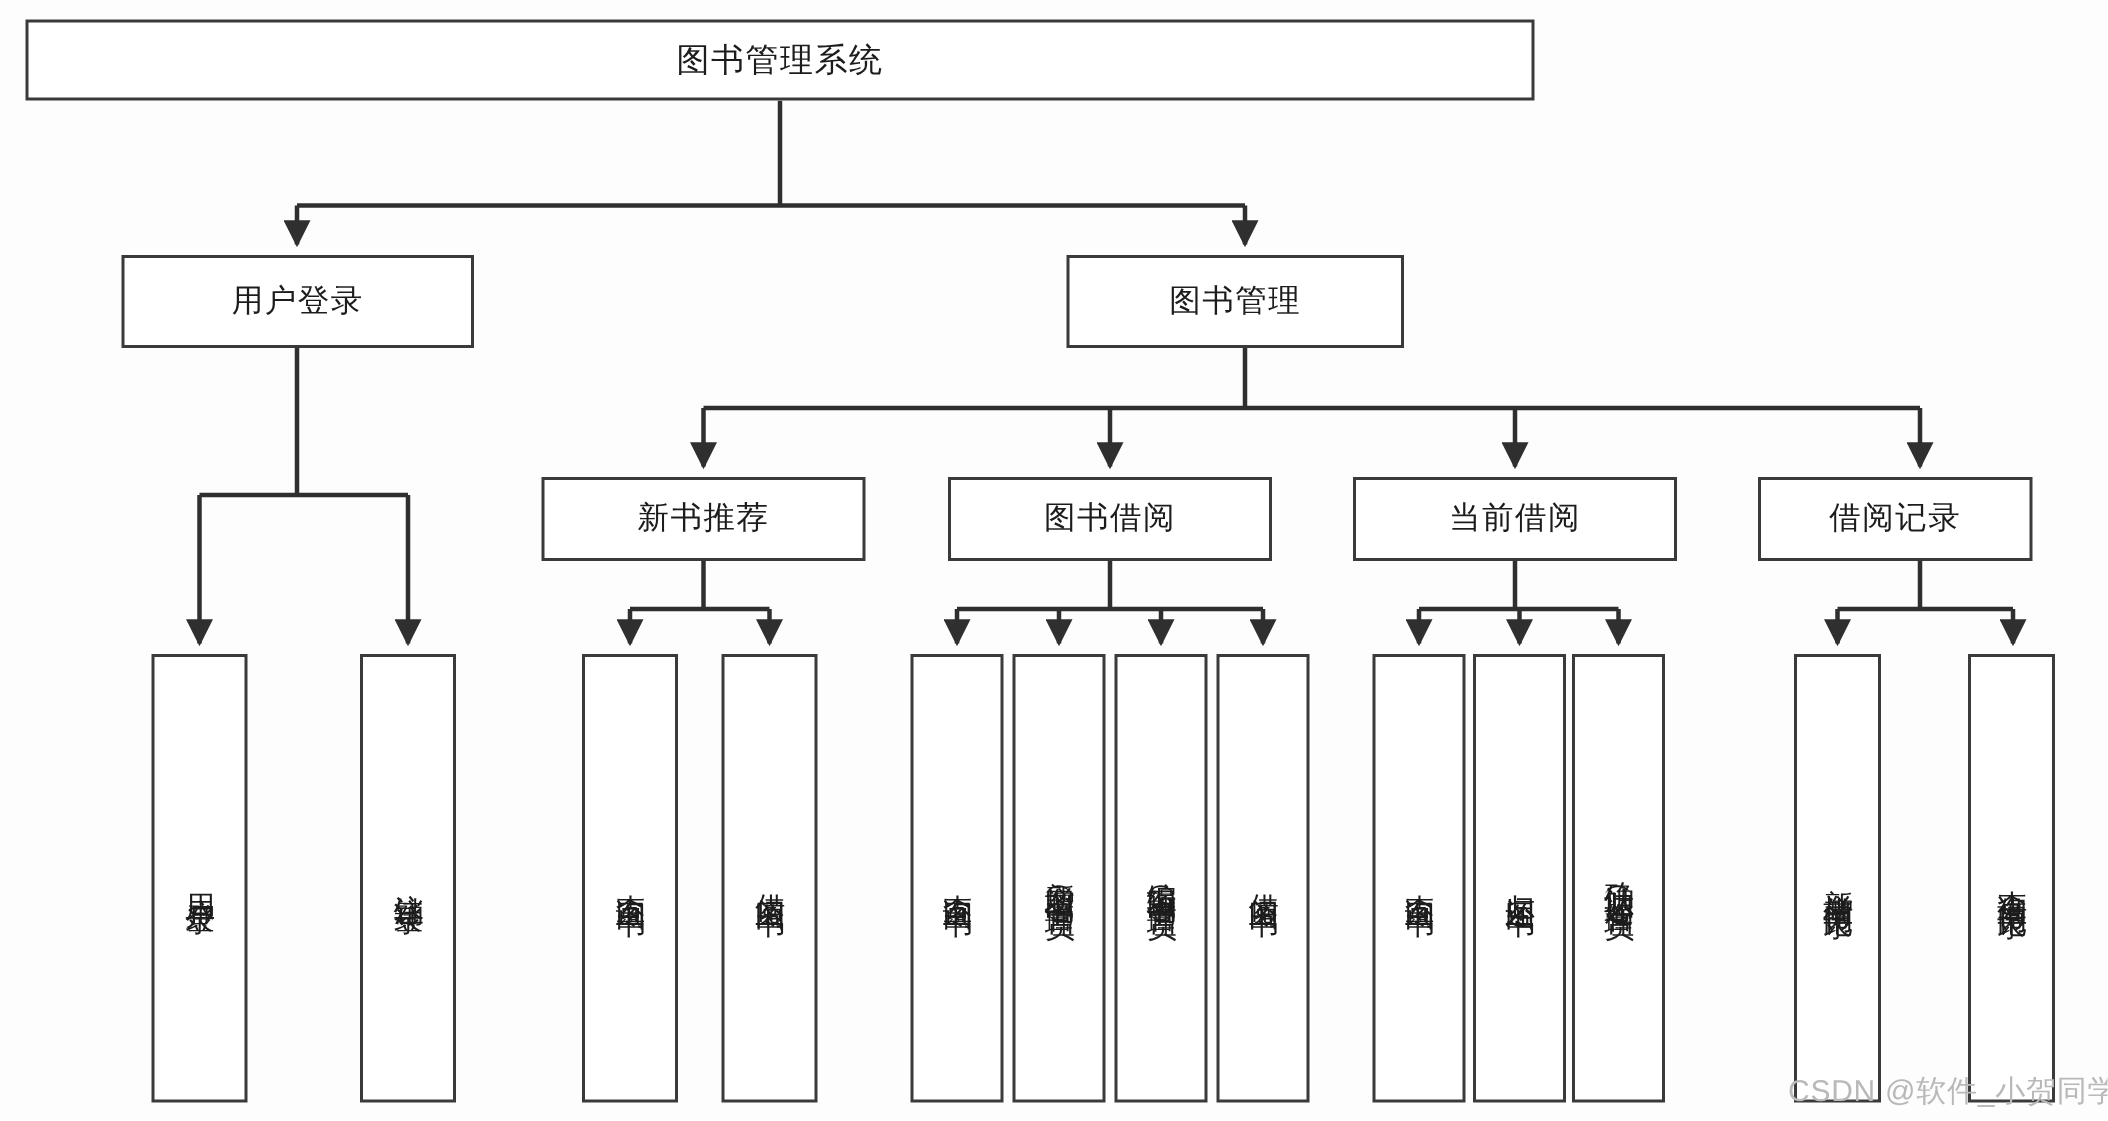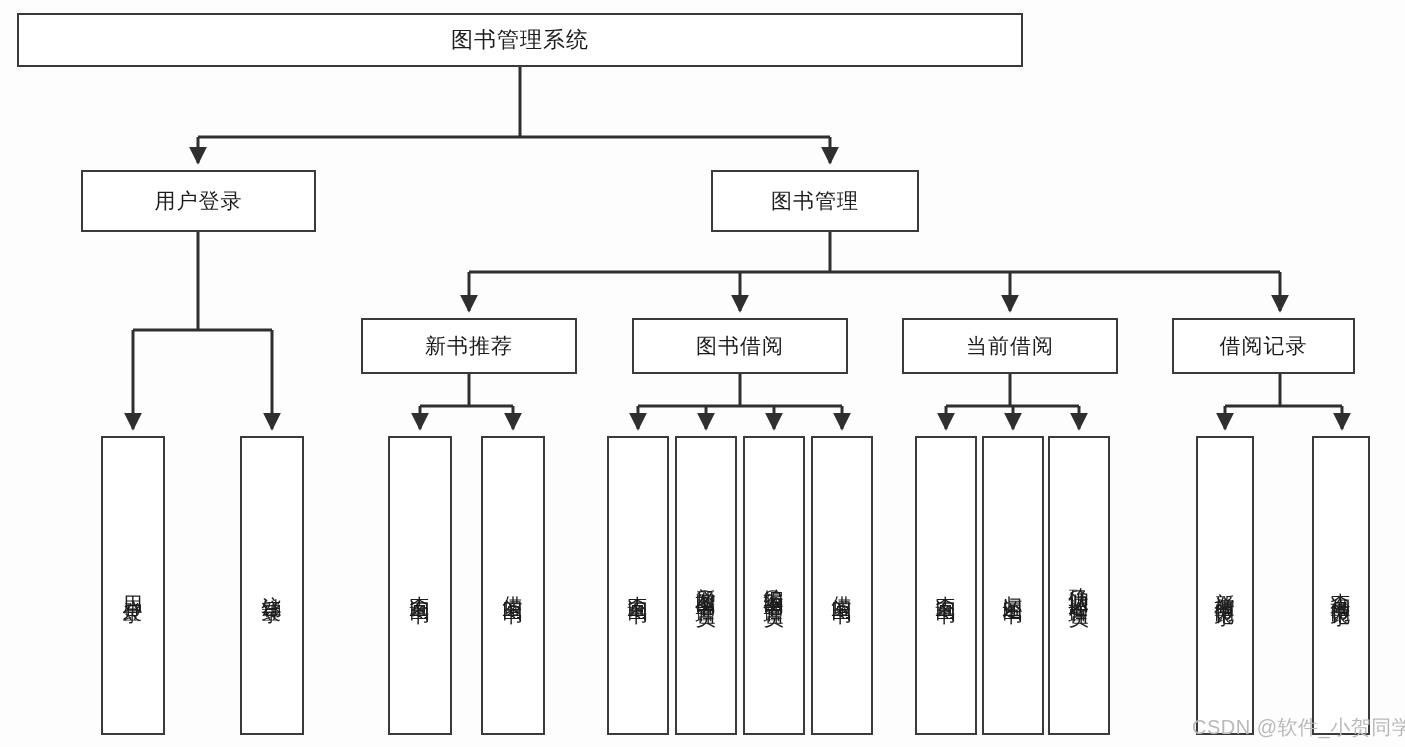--- a/index.html
+++ b/index.html
@@ -99,21 +99,21 @@
     </g>
   </svg>
 
   <div class="node root" style="left:17px;top:13px;width:1006px;height:54px;">
     <span class="lbl">图书管理系统</span>
   </div>
 
   <div class="node" style="left:81px;top:170px;width:235px;height:62px;">
     <span class="lbl">用户登录</span>
   </div>
-  <div class="node" style="left:711px;top:170px;width:208px;height:62px;">
+  <div class="node" style="left:711px;top:170px;width:225px;height:62px;">
     <span class="lbl">图书管理</span>
   </div>
 
   <div class="node" style="left:361px;top:318px;width:216px;height:56px;">
     <span class="lbl">新书推荐</span>
   </div>
   <div class="node" style="left:902px;top:318px;width:216px;height:56px;">
     <span class="lbl">当前借阅</span>
   </div>
   <div class="node" style="left:632px;top:318px;width:216px;height:56px;">

